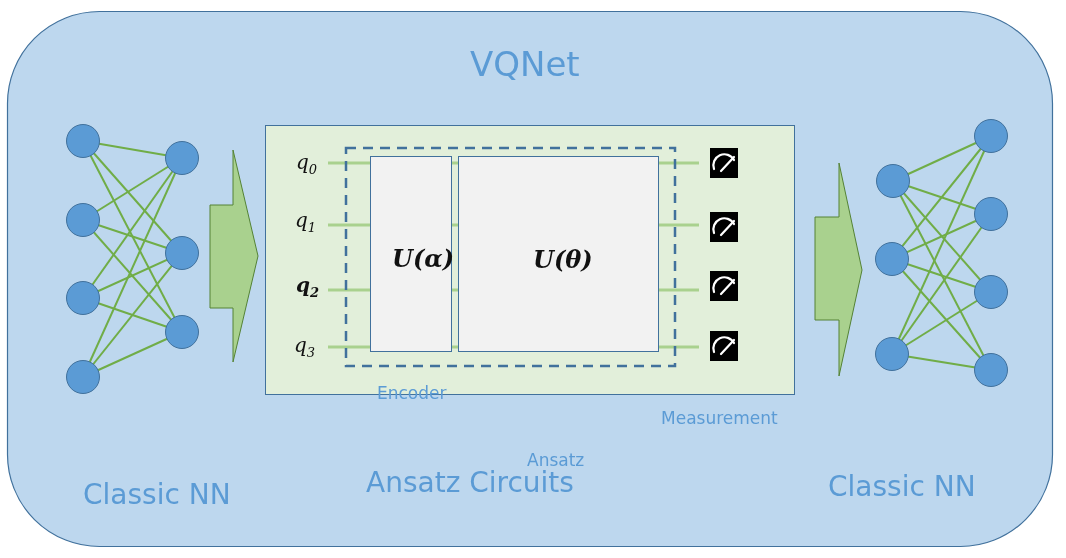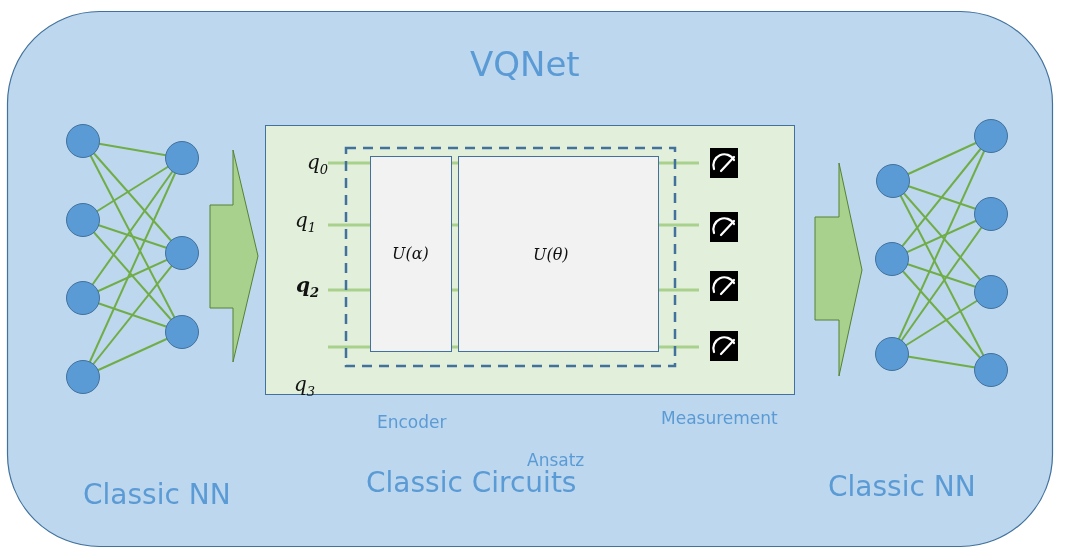--- a/index.html
+++ b/index.html
@@ -5,21 +5,21 @@
   html, body { margin: 0; padding: 0; background: #ffffff; }
   body { width: 1066px; height: 558px; position: relative; overflow: hidden; font-family: "DejaVu Sans", sans-serif; }
   #diagram { position: absolute; left: 0; top: 0; }
   .lbl { position: absolute; color: #5b9bd5; white-space: nowrap; font-family: "DejaVu Sans", sans-serif; }
   .title { font-size: 34px; left: 470px; top: 44px; }
   .big { font-size: 28px; }
   .small { font-size: 17px; }
   .math { position: absolute; font-family: "DejaVu Serif", serif; font-style: italic; color: #111; white-space: nowrap; }
   .qlabel { font-size: 20px; }
   .qlabel sub { font-size: 13px; }
-  .gate { font-size: 16px; }
+  .gate { font-size: 24px; font-weight: bold; }
 </style>
 </head>
 <body>
 
 <svg id="diagram" width="1066" height="558" viewBox="0 0 1066 558" xmlns="http://www.w3.org/2000/svg">
 
   <rect x="7.5" y="11.5" width="1045" height="535" rx="92" ry="92" fill="#bdd7ee" stroke="#41719c" stroke-width="1.2"></rect>
 
   <g id="left-nn">
       <line x1="83" y1="141" x2="182" y2="158" stroke="#70ad47" stroke-width="2"></line>
@@ -102,27 +102,27 @@
       <circle cx="892" cy="354" r="16.5" fill="#5b9bd5" stroke="#41719c" stroke-width="1"></circle>
       <circle cx="991" cy="136" r="16.5" fill="#5b9bd5" stroke="#41719c" stroke-width="1"></circle>
       <circle cx="991" cy="214" r="16.5" fill="#5b9bd5" stroke="#41719c" stroke-width="1"></circle>
       <circle cx="991" cy="292" r="16.5" fill="#5b9bd5" stroke="#41719c" stroke-width="1"></circle>
       <circle cx="991" cy="370" r="16.5" fill="#5b9bd5" stroke="#41719c" stroke-width="1"></circle>
     </g>
 </svg>
 
 <div class="lbl title">VQNet</div>
 
-<div class="math qlabel" style="left:296px; top:150px;margin-left:11px;"><span>q</span><sub>0</sub></div>
+<div class="math qlabel" style="left:296px; top:150px;"><span>q</span><sub>0</sub></div>
 <div class="math qlabel" style="left:295px; top:208px;text-align:center;"><span>q</span><sub>1</sub></div>
 <div class="math qlabel" style="left:296px; top:273px;font-weight:bold;"><span>q</span><sub>2</sub></div>
-<div class="math qlabel" style="left:294px; top:333px;margin-top:39px;"><span>q</span><sub>3</sub></div>
+<div class="math qlabel" style="left:294px; top:333px;"><span>q</span><sub>3</sub></div>
 
 <div class="math gate" style="left:392px; top:244px;">U(α)</div>
 <div class="math gate" style="left:533px; top:245px;">U(θ)</div>
 
-<div class="lbl small" style="left:377px; top:412px;">Encoder</div>
+<div class="lbl small" style="left:377px; top:383px;">Encoder</div>
 <div class="lbl small" style="left:527px; top:410px;margin-top:40px;">Ansatz</div>
 <div class="lbl small" style="left:661px; top:408px;">Measurement</div>
 
 <div class="lbl big" style="left:83px; top:478px;">Classic NN</div>
-<div class="lbl big" style="left:366px; top:466px;">Classic Circuits</div>
+<div class="lbl big" style="left:366px; top:466px;">Ansatz Circuits</div>
 <div class="lbl big" style="left:828px; top:470px;">Classic NN</div>
 
 </body></html>

